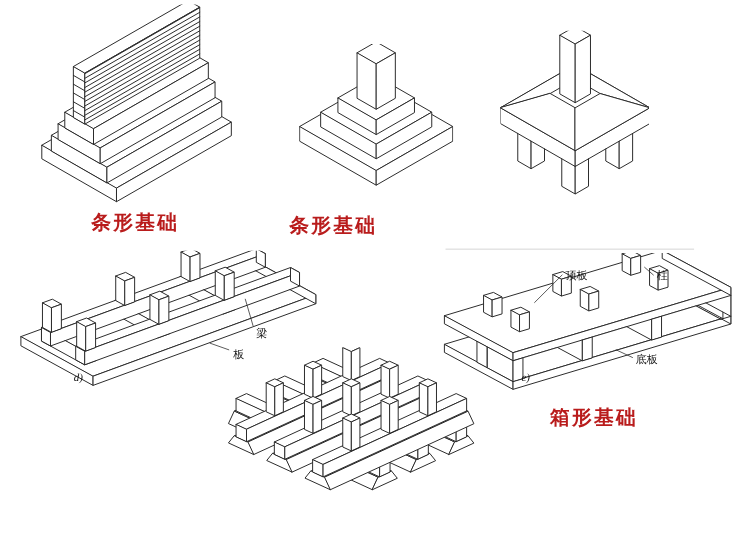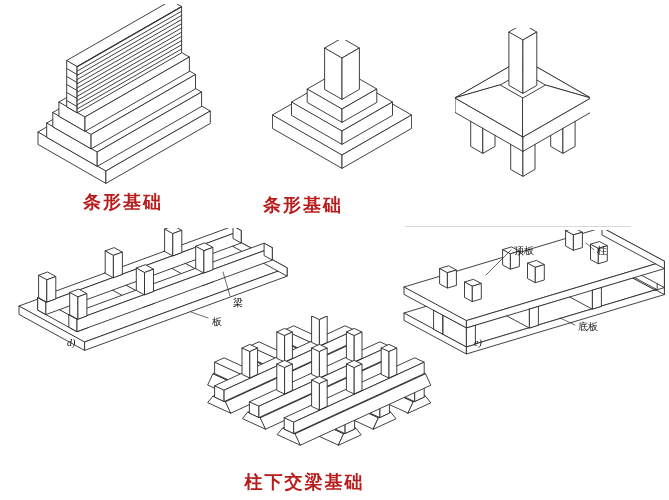--- a/index.html
+++ b/index.html
@@ -281,14 +281,14 @@
         <path d="M99.6 77.6L99.6 51.6L107.4 48L107.4 74Z" fill="#fff"></path>
         <path d="M161.4 48L169.2 44.4L177 48L169.2 51.6Z" fill="#fff"></path>
         <path d="M161.4 74L161.4 48L169.2 51.6L169.2 77.6Z" fill="#fff"></path>
         <path d="M169.2 77.6L169.2 51.6L177 48L177 74Z" fill="#fff"></path>
         <path d="M126.6 64L134.4 60.4L142.2 64L134.4 67.6Z" fill="#fff"></path>
         <path d="M126.6 90L126.6 64L134.4 67.6L134.4 93.6Z" fill="#fff"></path>
         <path d="M134.4 93.6L134.4 67.6L142.2 64L142.2 90Z" fill="#fff"></path>
       </g>
   </svg>
 
-  <div class="caption" style="left:212px;top:470px;width:185px">柱下交梁基础</div>
+  <div class="caption" style="left:468px;top:367px;width:144px">箱形基础</div>
 </div>
 
 </body></html>

